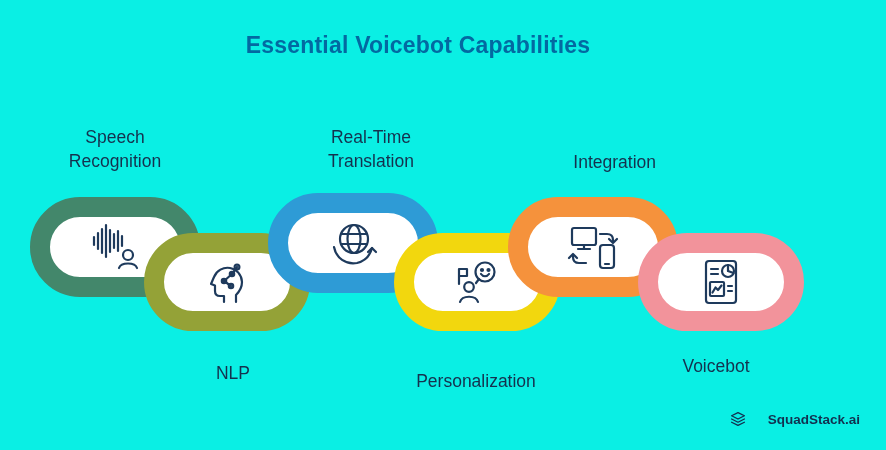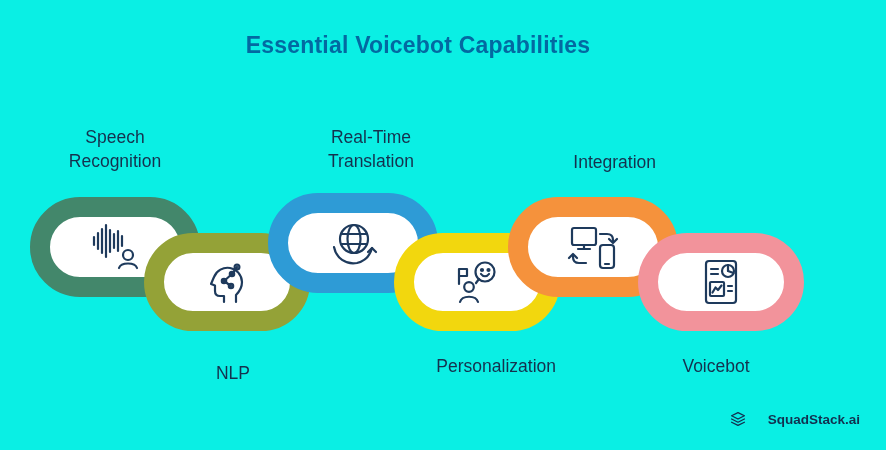--- a/index.html
+++ b/index.html
@@ -12,21 +12,21 @@
     position:absolute;top:32px;left:0;width:836px;text-align:center;
     font-size:23px;font-weight:bold;color:#0369a1;letter-spacing:.2px;
   }
   .cap-label{
     position:absolute;font-size:17.5px;color:#15314E;text-align:center;line-height:1.35;
   }
   #label-speech{left:55px;top:126px;width:120px;}
   #label-translation{left:312px;top:126px;width:118px;}
   #label-integration{left:536px;top:151px;width:120px;text-align:right;}
   #label-nlp{left:203px;top:355px;width:60px;margin-top:7px;}
-  #label-personalization{left:396px;top:355px;width:160px;text-align:right;}
+  #label-personalization{left:396px;top:370px;width:160px;}
   #label-analytics{left:666px;top:355px;width:100px;}
 
   .chain-link{
     position:absolute;box-sizing:border-box;
     width:170px;height:100px;
     border:20px solid #888;border-radius:52px;background:#ffffff;
     display:flex;align-items:center;justify-content:center;
   }
   .chain-link.low{width:166px;height:98px;border-radius:49px;}
   #link-speech{left:30px;top:197px;z-index:1;}

